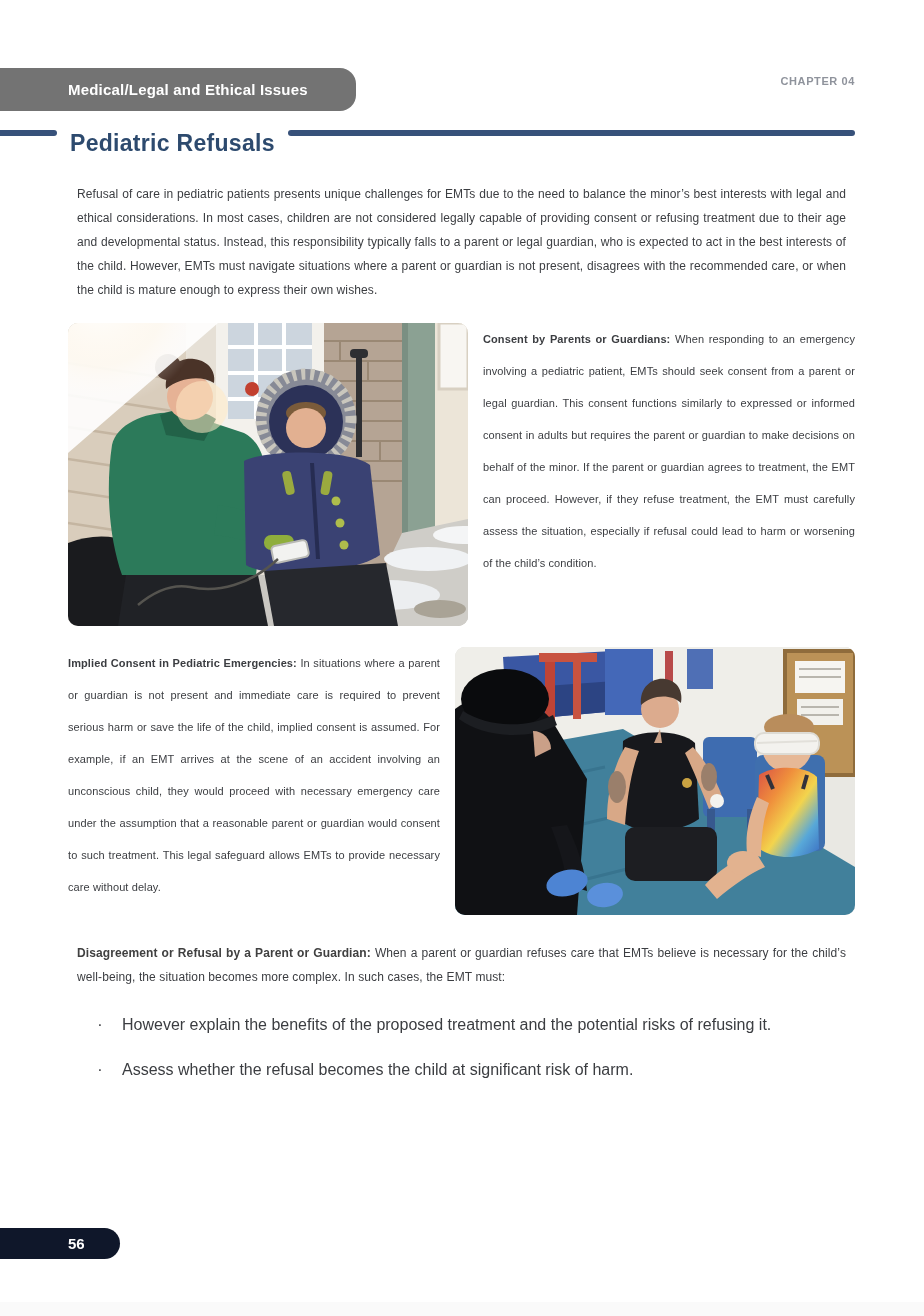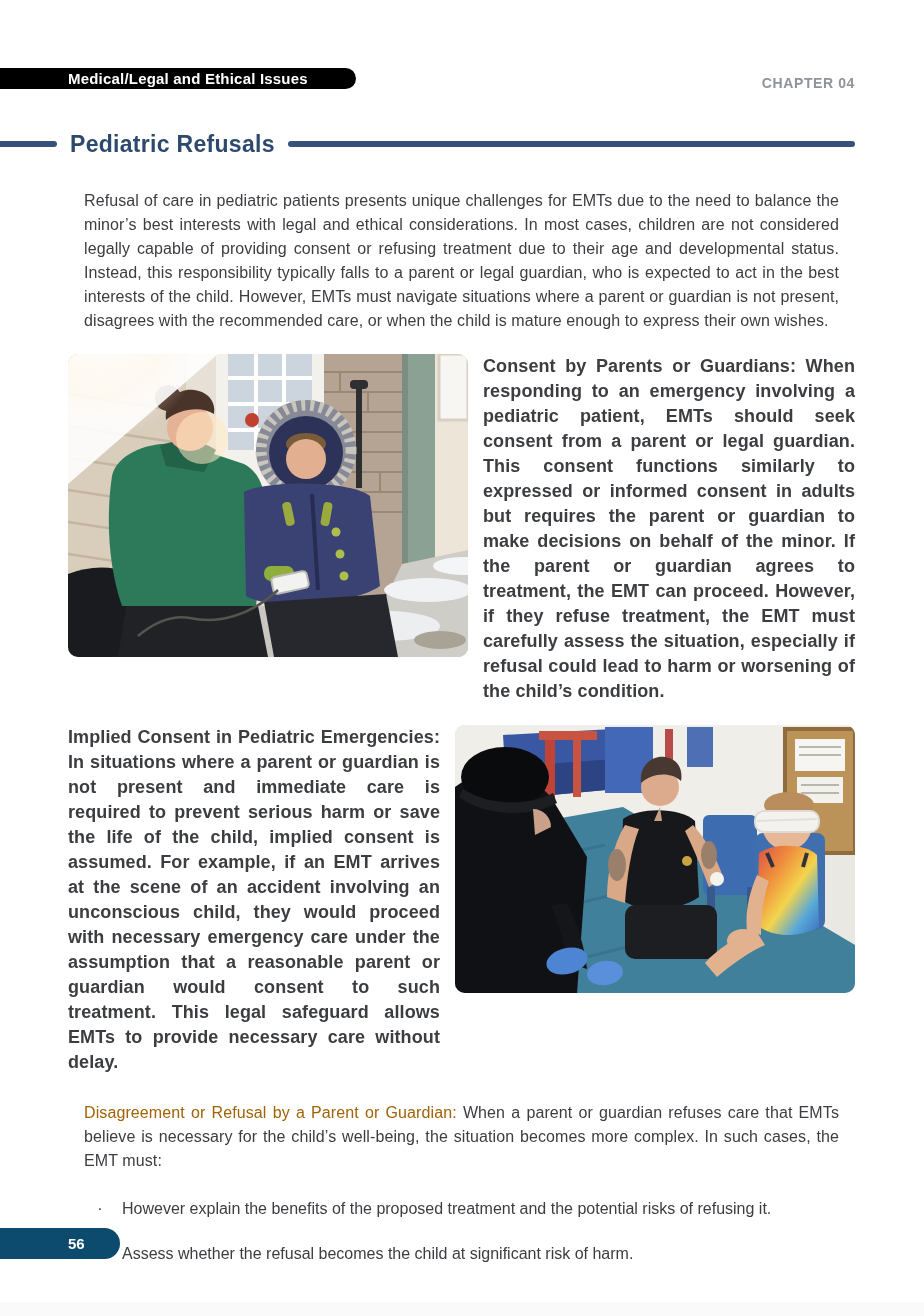--- a/index.html
+++ b/index.html
@@ -2,53 +2,53 @@
 <html><head>
 <meta charset="utf-8">
 <style>
   html,body{margin:0;padding:0;background:#ffffff;}
   .page{
     position:relative;width:924px;height:1316px;background:#ffffff;overflow:hidden;
     font-family:"Liberation Sans",sans-serif;color:#3b3d41;
   }
   
   .section-pill{
-    position:absolute;top:68px;left:0;width:356px;height:21px;
-    background:#000000;border-radius:0 16px 16px 0;
+    position:absolute;top:68px;left:0;width:356px;height:43px;
+    background:#737373;border-radius:0 16px 16px 0;
     display:flex;align-items:center;padding-left:68px;box-sizing:border-box;
     color:#ffffff;font-weight:700;font-size:15px;letter-spacing:.2px;
   }
   .chapter-label{
     position:absolute;top:75px;right:69px;
-    color:#8f939c;font-weight:700;font-size:14px;letter-spacing:.6px;
+    color:#8f939c;font-weight:700;font-size:11px;letter-spacing:.6px;
   }
   
   .title-row{
     position:absolute;top:130px;left:0;right:69px;height:28px;
-    display:flex;align-items:center;gap:13px;
+    display:flex;align-items:flex-start;gap:13px;
   }
   .title-dash{width:57px;height:6px;background:#37517a;border-radius:0 3px 3px 0;flex:0 0 auto;}
   .page-title{font-size:23px;font-weight:700;color:#2d4a6e;letter-spacing:.3px;white-space:nowrap;}
   .title-line{flex:1;height:6px;background:#37517a;border-radius:3px;}
   
   .content{position:absolute;top:173px;left:68px;width:787px;}
-  .body-text{font-size:16px;line-height:24px;text-align:justify;margin:16px;letter-spacing:.1px;}
-  .body-text b,.lead b{font-weight:400;color:#a16207;}
+  .body-text{font-size:12px;line-height:24px;text-align:justify;margin:9px;letter-spacing:.1px;}
+  .body-text b,.lead b{font-weight:700;color:#404040;}
   .media-row{display:flex;gap:15px;margin-top:21px;align-items:flex-start;}
-  .col-text{flex:1;font-size:18px;line-height:25px;text-align:justify;letter-spacing:.1px;font-weight:bold;}
+  .col-text{flex:1;font-size:11px;line-height:32px;text-align:justify;letter-spacing:.1px;}
   .photo{flex:0 0 auto;border-radius:10px;overflow:hidden;line-height:0;background:#ddd;}
   .photo svg{display:block;}
   .para3{margin-top:26px;}
   .bullets{margin-top:24px;}
   .bullet-row{display:flex;margin:0 0 21px 0;font-size:16px;line-height:24px;}
   .bullet-marker{width:10px;margin-left:27px;margin-right:17px;text-align:center;color:#3b3d41;flex:0 0 auto;}
   
   .page-pill{
     position:absolute;top:1228px;left:0;width:120px;height:31px;
-    background:#0c4a6e;border-radius:0 16px 16px 0;
+    background:#0f172a;border-radius:0 16px 16px 0;
     display:flex;align-items:center;padding-left:68px;box-sizing:border-box;
     color:#ffffff;font-weight:700;font-size:15px;
   }
   .book-title{
     position:absolute;top:1236px;right:69px;
     color:#9ba2ab;font-size:14.5px;letter-spacing:.4px;
   }
   .bottom-band{position:absolute;left:0;right:0;bottom:0;height:14px;background:#fafafa;}
 </style>
 </head>

